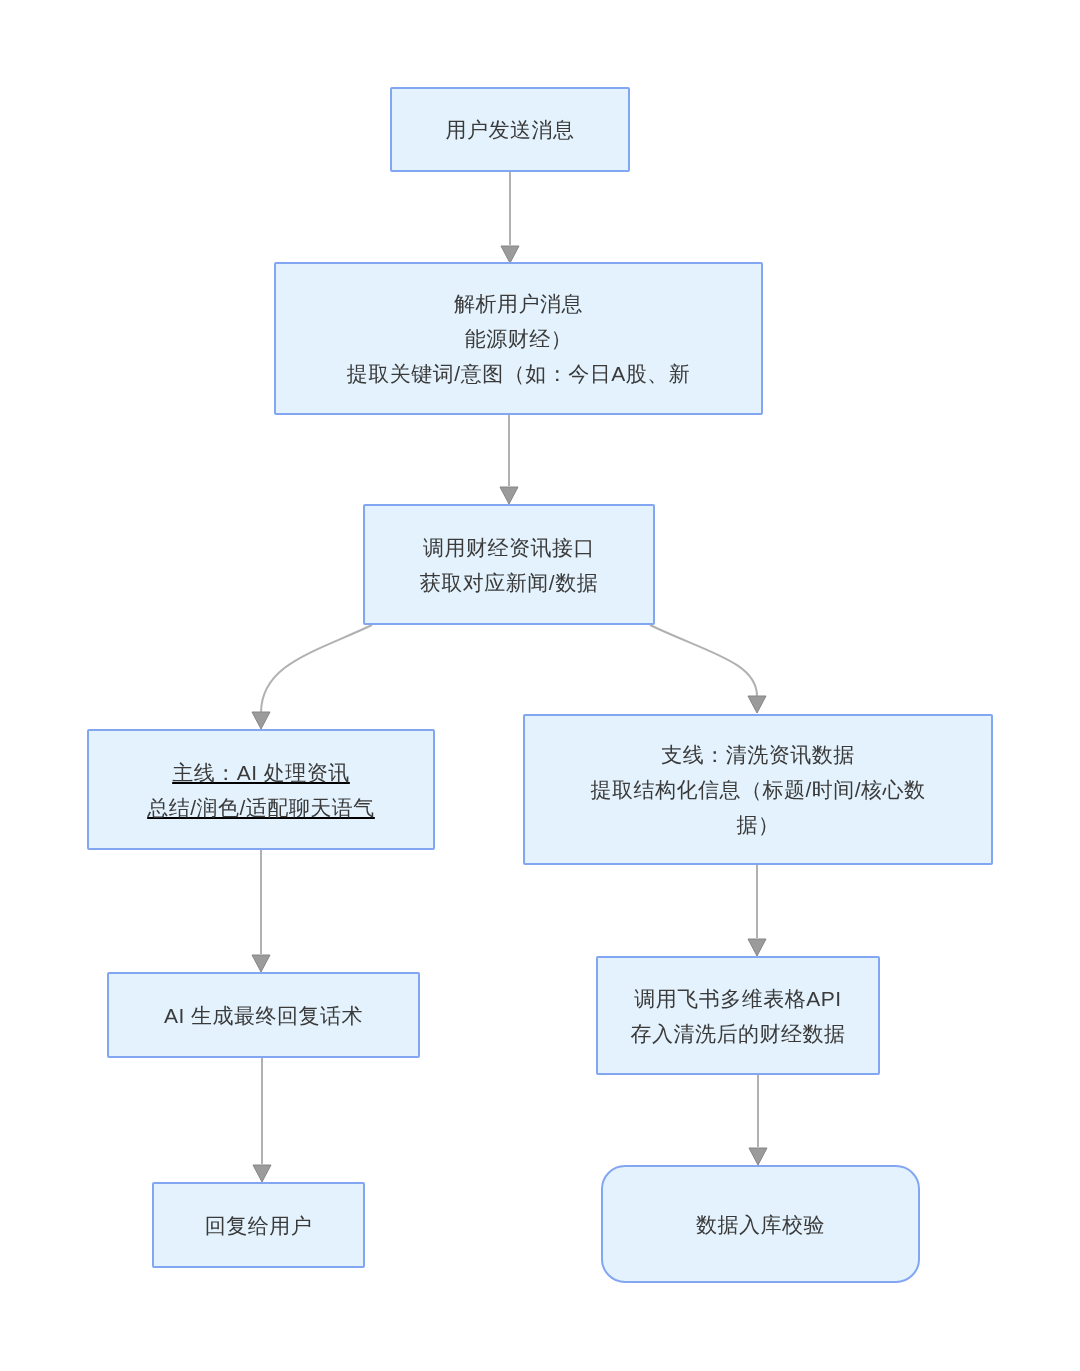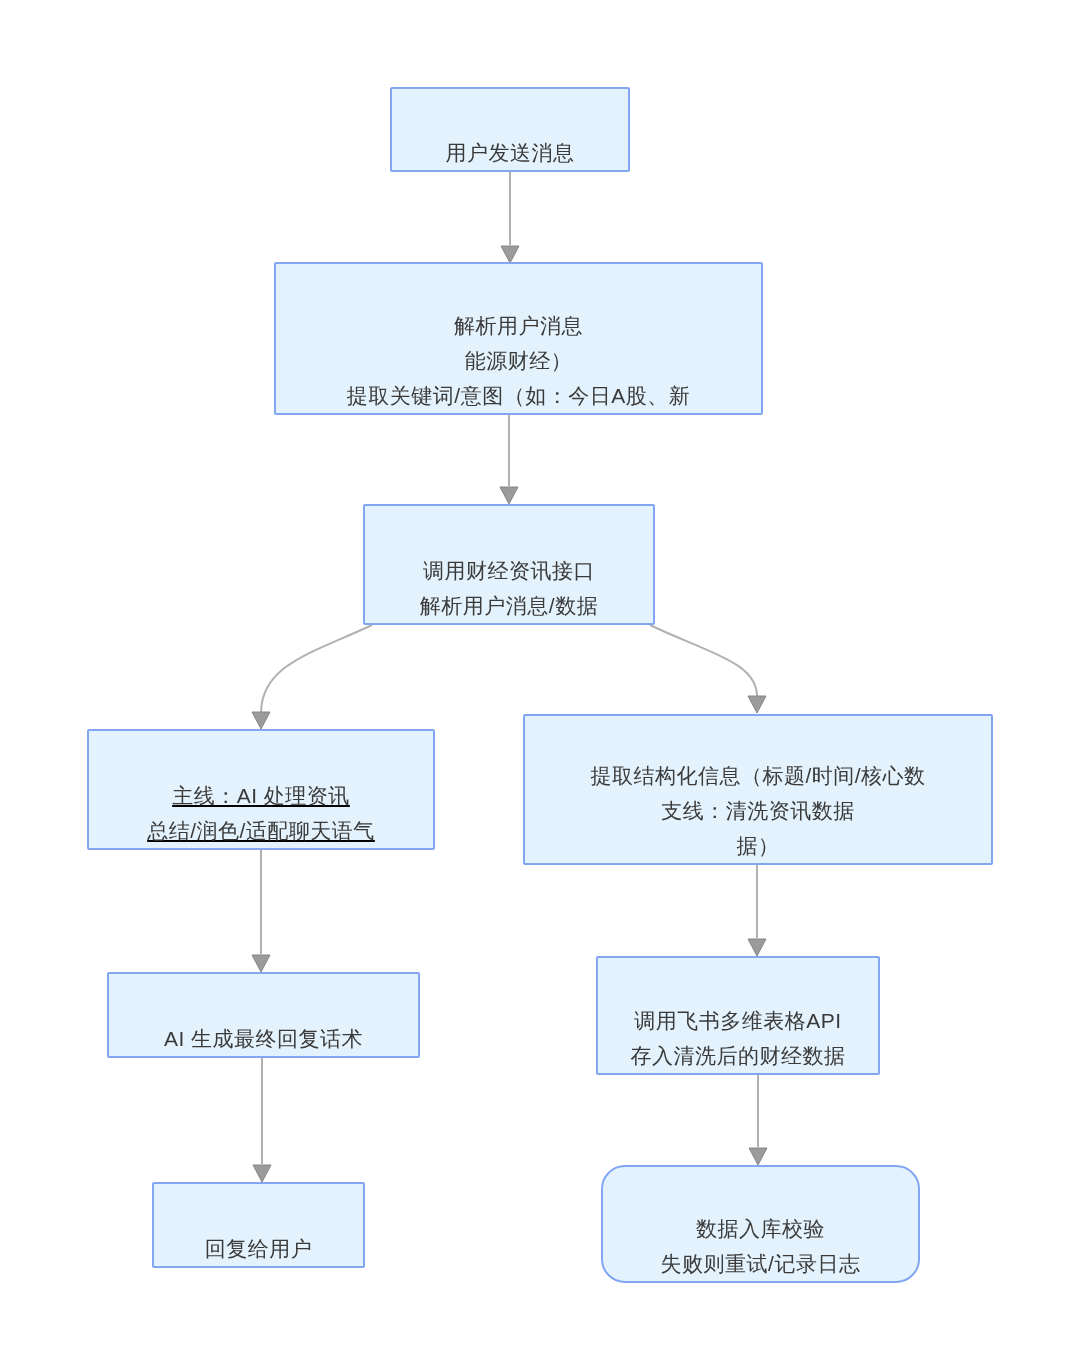--- a/index.html
+++ b/index.html
@@ -38,21 +38,21 @@
     fill: var(--edge-head);
     stroke: var(--edge-head-border);
     stroke-width: 1;
   }
   .node {
     position: absolute;
     background: var(--node-fill);
     border: 2px solid var(--node-border);
     border-radius: 2px;
     display: flex;
-    align-items: flex-end;
+    align-items: center;
     justify-content: center;
   }
   .node-text {
     width: 100%;
     text-align: center;
     color: var(--node-text);
     font-size: 21px;
     line-height: 35px;
     letter-spacing: 0.5px;
   }
@@ -99,35 +99,35 @@
     <div class="node-text">
       <div>解析用户消息</div>
       <div>能源财经）</div>
       <div>提取关键词/意图（如：今日A股、新</div>
     </div>
   </div>
 
   <div class="node" style="left:363px; top:504px; width:292px; height:121px;">
     <div class="node-text">
       <div>调用财经资讯接口</div>
-      <div>解析用户消息/数据</div>
+      <div>获取对应新闻/数据</div>
     </div>
   </div>
 
   <div class="node" style="left:87px; top:729px; width:348px; height:121px;text-decoration:underline;">
     <div class="node-text">
       <div>主线：AI 处理资讯</div>
       <div>总结/润色/适配聊天语气</div>
     </div>
   </div>
 
   <div class="node" style="left:523px; top:714px; width:470px; height:151px;">
     <div class="node-text">
+      <div>支线：清洗资讯数据</div>
       <div>提取结构化信息（标题/时间/核心数</div>
-      <div>支线：清洗资讯数据</div>
       <div>据）</div>
     </div>
   </div>
 
   <div class="node" style="left:107px; top:972px; width:313px; height:86px;">
     <div class="node-text">
       <div>AI 生成最终回复话术</div>
     </div>
   </div>
 
@@ -140,17 +140,16 @@
 
   <div class="node" style="left:152px; top:1182px; width:213px; height:86px;">
     <div class="node-text">
       <div>回复给用户</div>
     </div>
   </div>
 
   <div class="node" style="left:601px; top:1165px; width:319px; height:118px;border-radius:24px;">
     <div class="node-text">
       <div>数据入库校验</div>
-      <div>失败则重试/记录日志</div>
     </div>
   </div>
 
 </div>
 
 </body></html>

